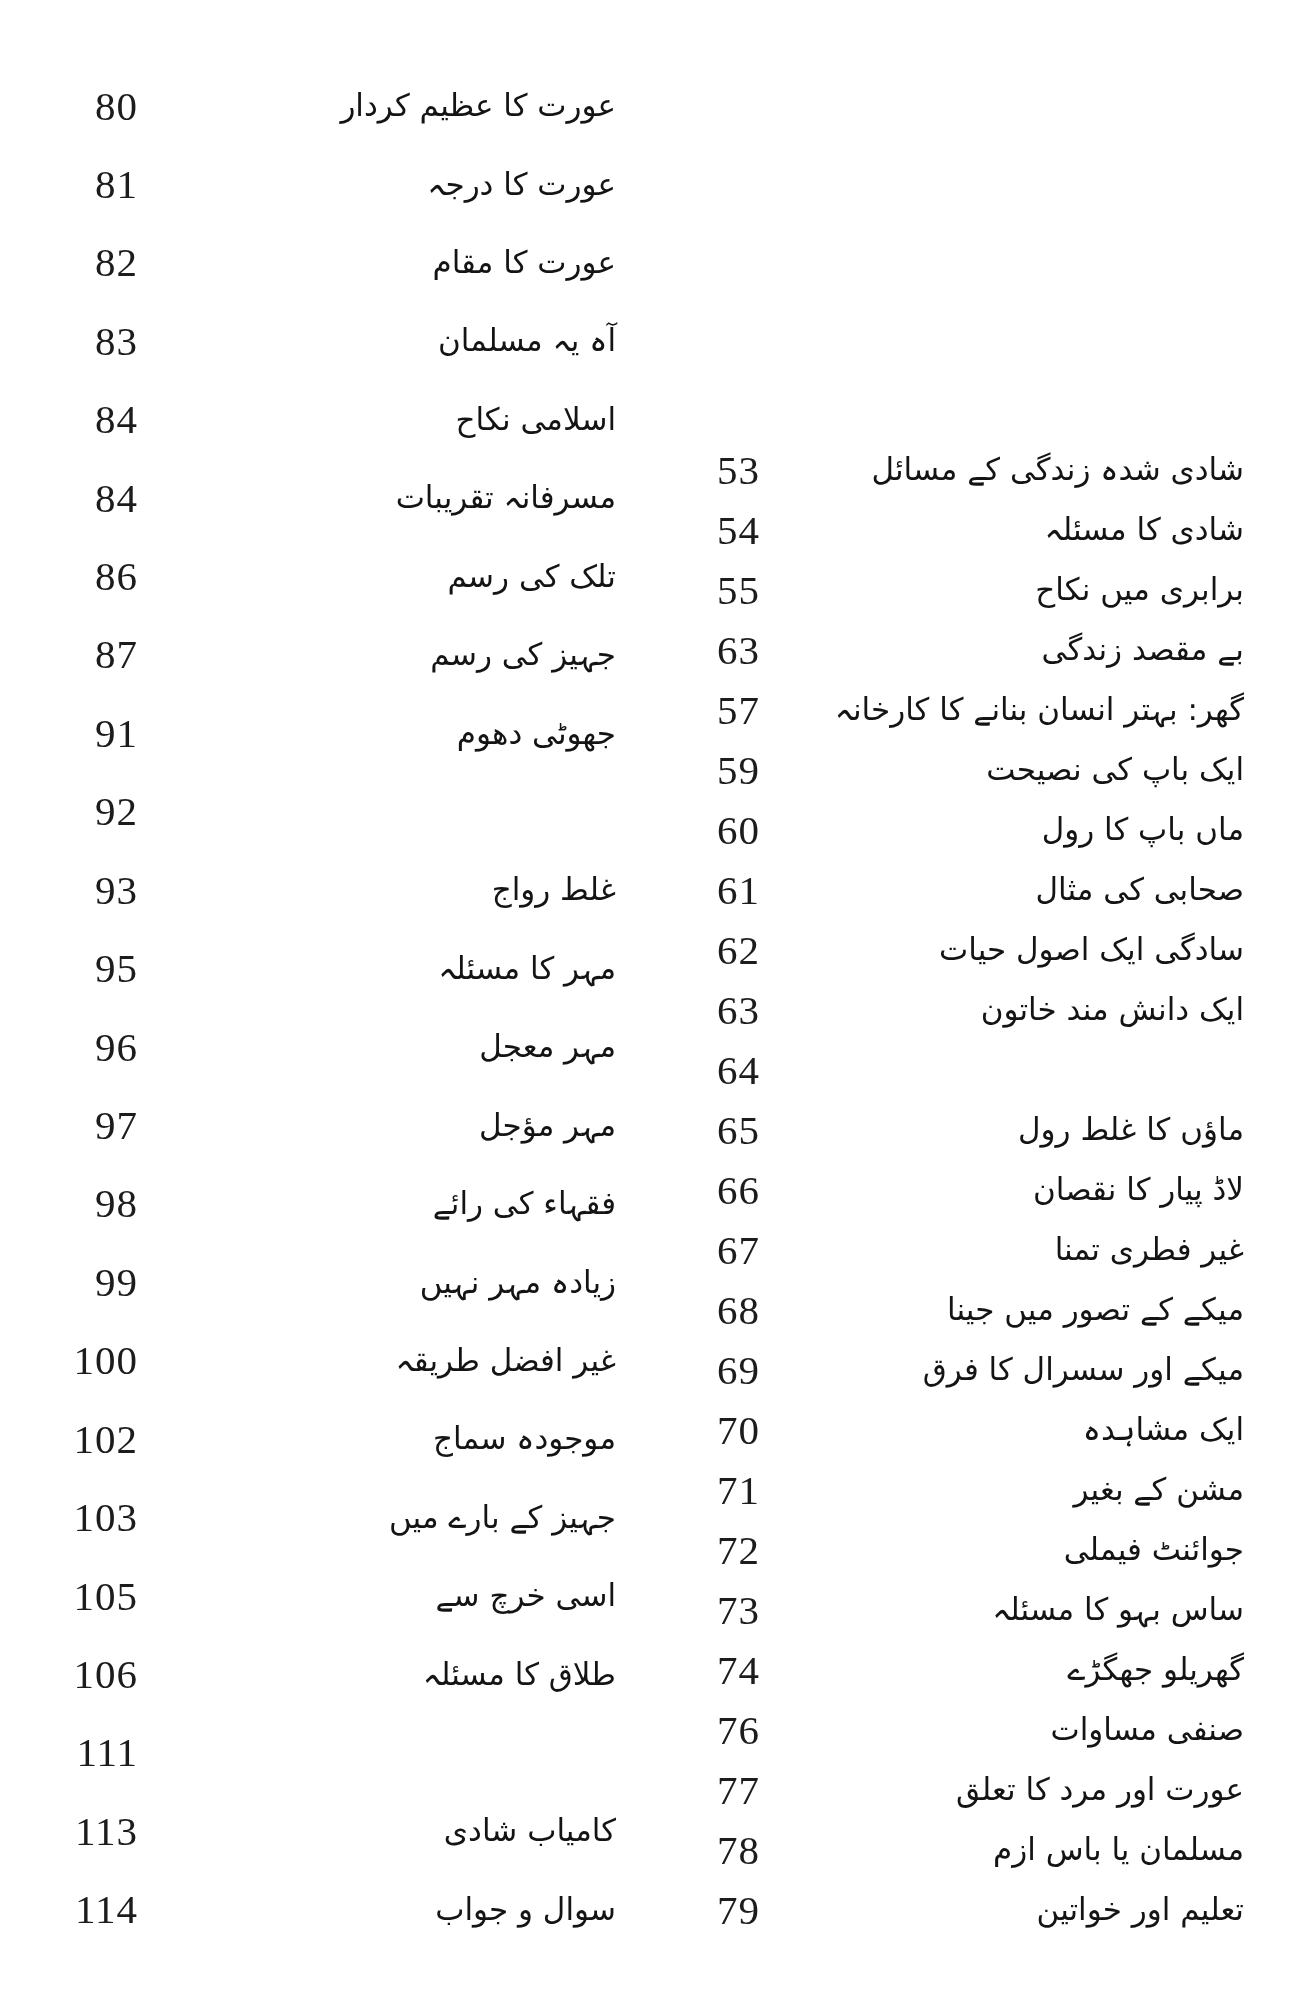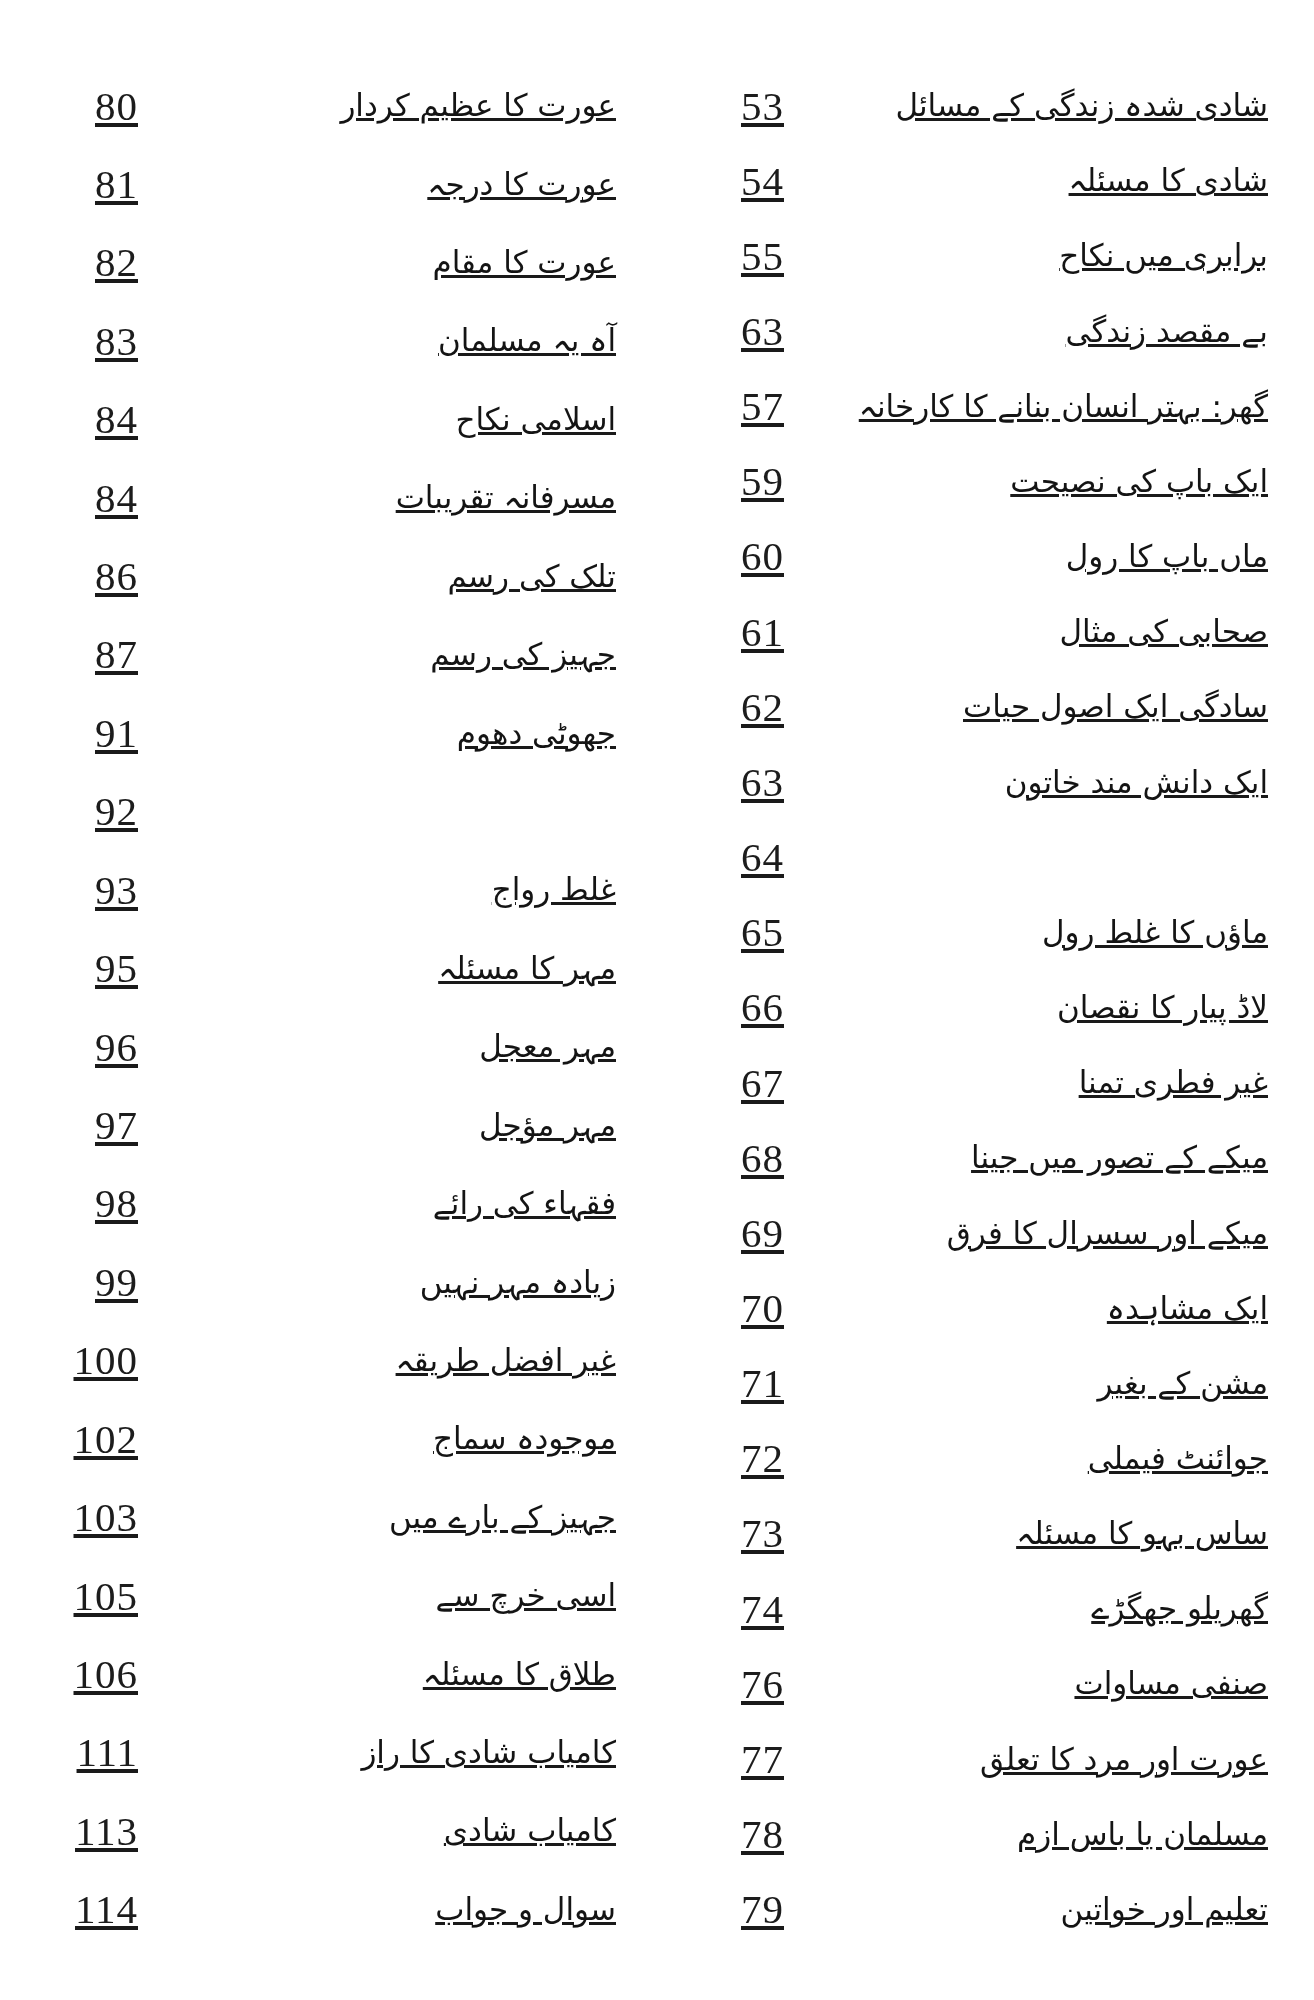--- a/index.html
+++ b/index.html
@@ -13,23 +13,22 @@
     overflow: hidden;
   }
   
   .toc-col {
     position: absolute;
     top: 76px;
     height: 1864px;
     display: flex;
     flex-direction: column;
     justify-content: space-between;
-    text-decoration: underline;
-  }
-  .toc-col-right { left: 668px; width: 606px; }  
+  }
+  .toc-col-right { left: 644px; width: 606px; justify-content: flex-end; }  
   .toc-col-left  { left: 38px;  width: 580px; }  
 
   .toc-row {
     display: flex;
     align-items: center;
     height: 60px;
   }
   .page-num {
     flex: 0 0 auto;
     font-family: "Liberation Serif", "DejaVu Serif", serif;
@@ -289,21 +288,20 @@
         <span class="chapter-title">اسی خرچ سے</span>
       </div>
 
       <div class="toc-row">
         <span class="page-num">106</span>
         <span class="chapter-title">طلاق کا مسئلہ</span>
       </div>
 
       <div class="toc-row">
         <span class="page-num">111</span>
-        <span class="chapter-title">کامیاب شادی کا راز</span>
       </div>
 
       <div class="toc-row">
         <span class="page-num">113</span>
         <span class="chapter-title">کامیاب شادی</span>
       </div>
 
       <div class="toc-row">
         <span class="page-num">114</span>
         <span class="chapter-title">سوال و جواب</span>

